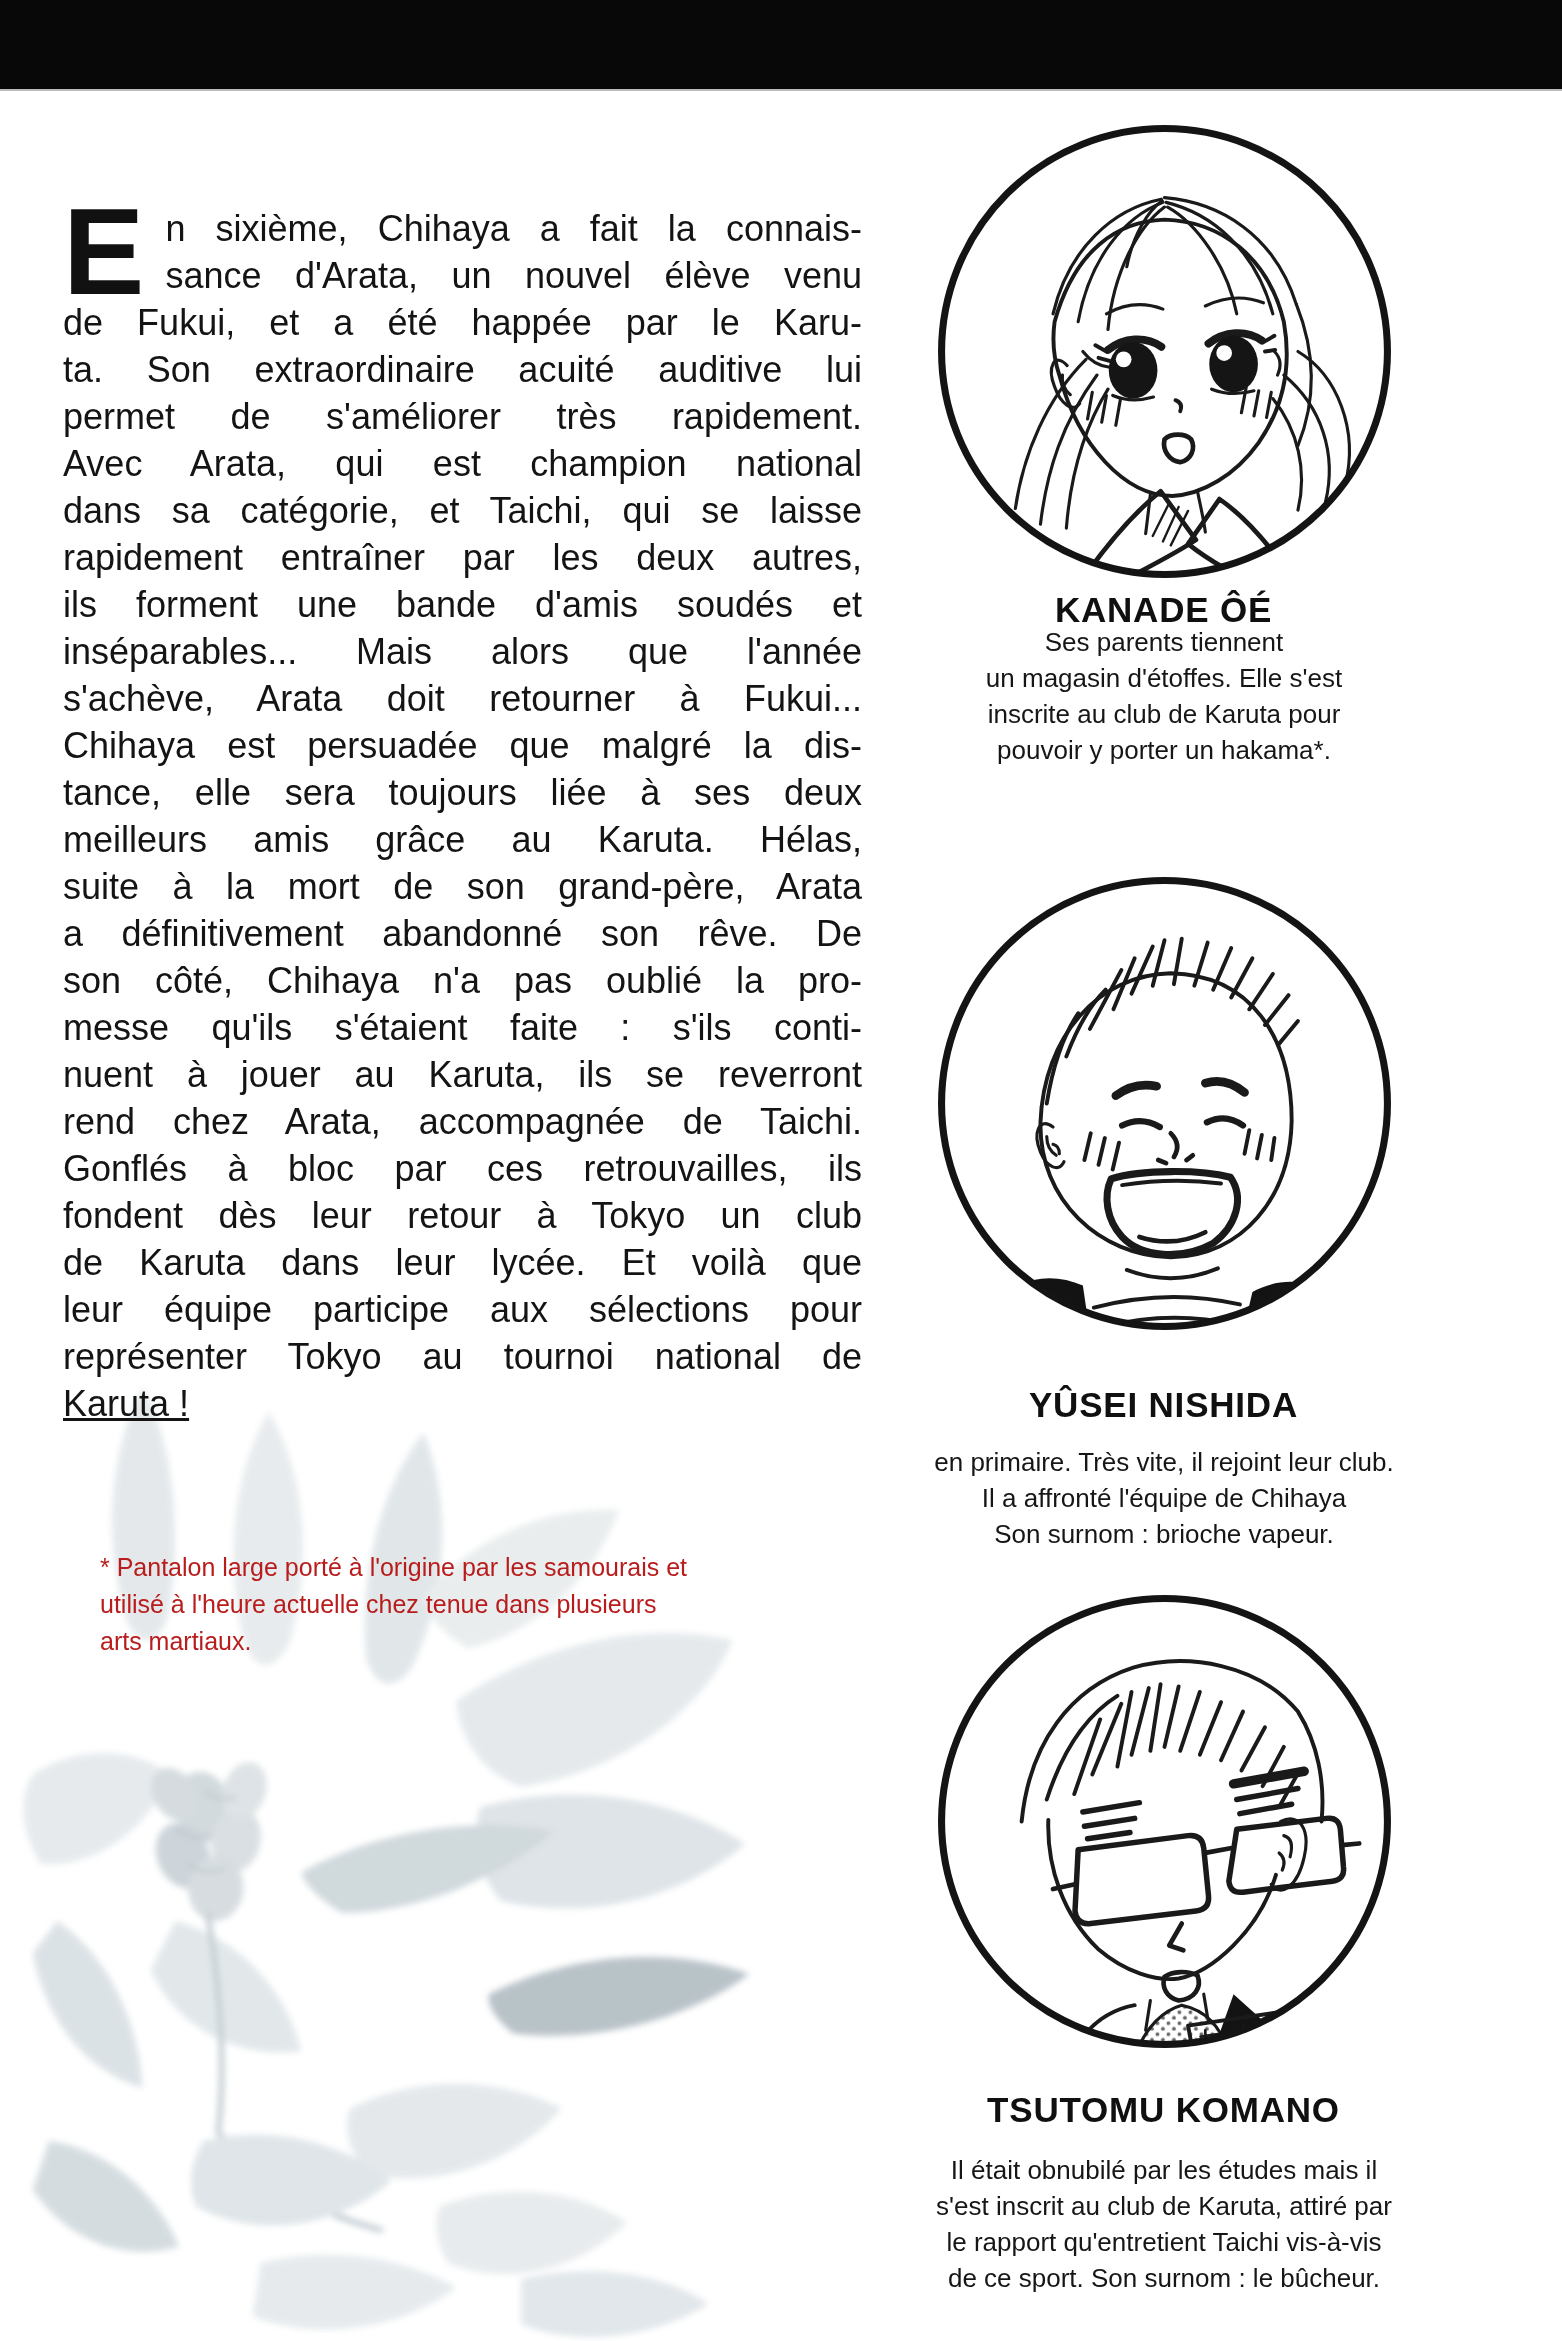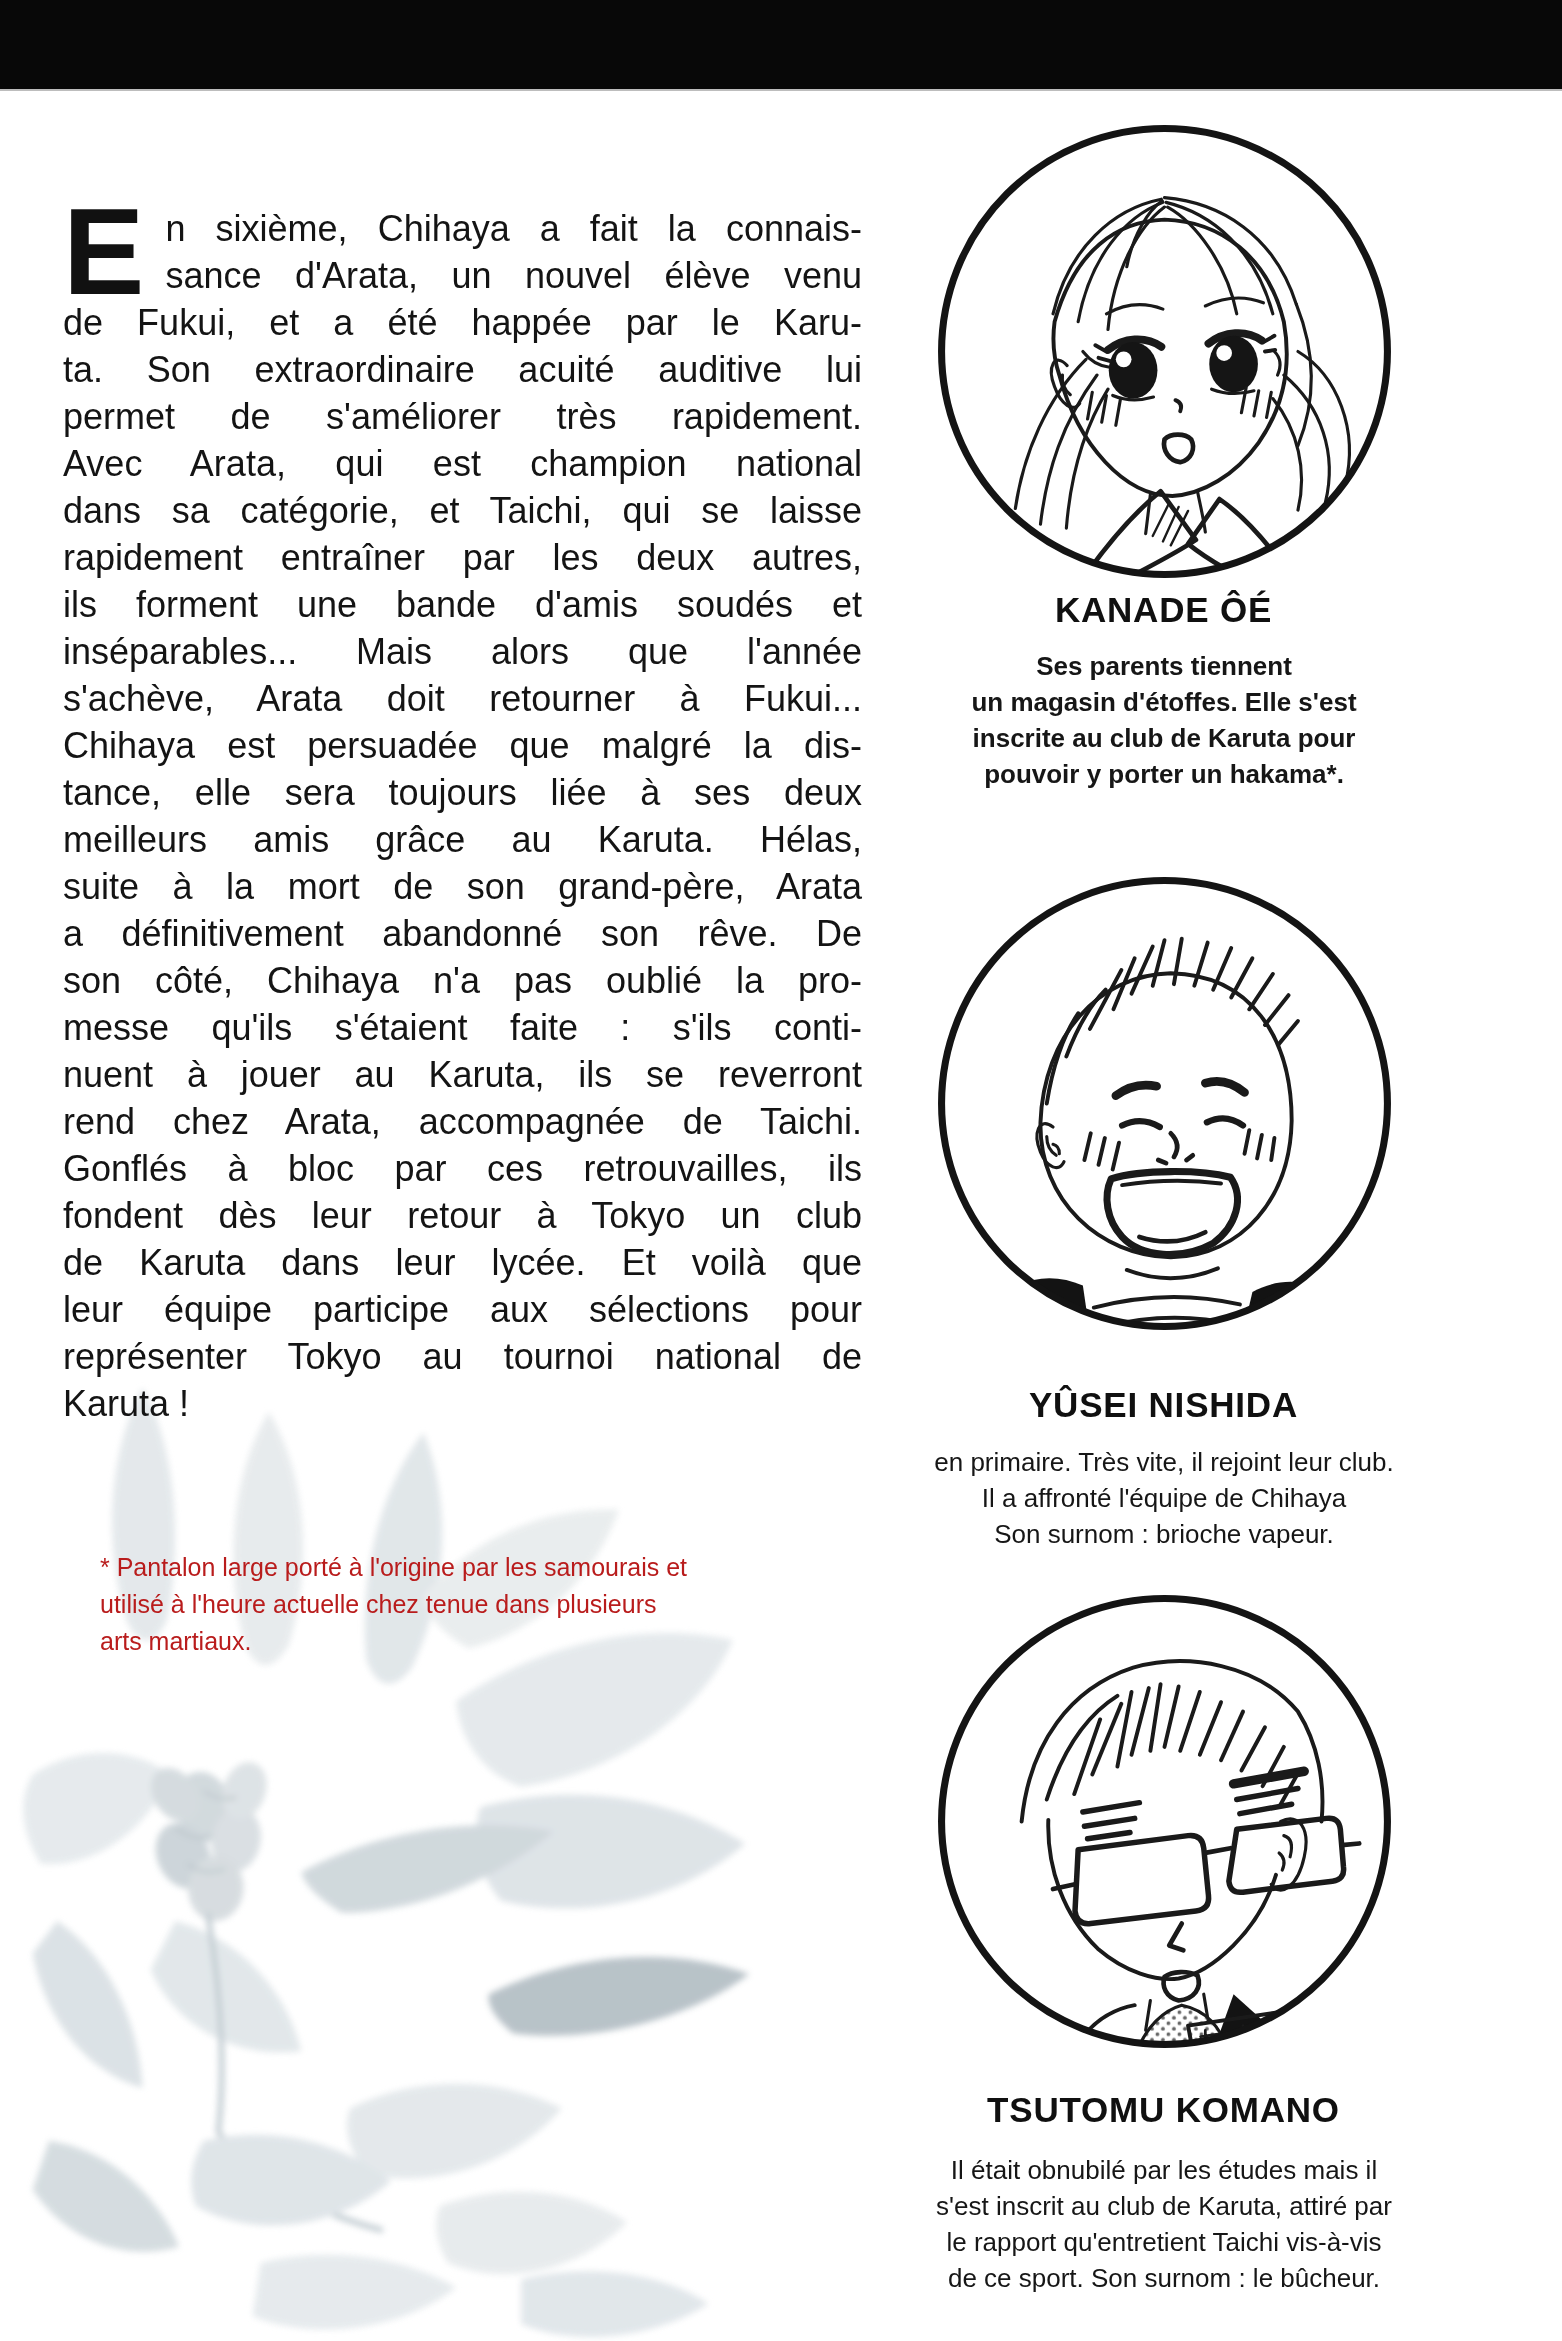--- a/index.html
+++ b/index.html
@@ -18,21 +18,21 @@
   .synopsis {
     position:absolute; left:63px; top:205px; width:799px; z-index:2;
     font-size:36px; line-height:47px; color:#141414;
   }
   .dropcap {
     float:left; width:83px; height:94px; margin-right:19.5px;
     display:flex; align-items:center; justify-content:flex-start;
     font-size:122px; font-weight:bold; line-height:1; color:#111;
   }
   .syn-line { text-align:justify; text-align-last:justify; white-space:nowrap; }
-  .syn-last { text-align:center; text-align-last:left; }
+  .syn-last { text-align:center; text-align-last:left;text-decoration:underline; }
 
   .footnote {
     position:absolute; left:100px; top:1549px; width:676px; z-index:2;
     font-size:25px; line-height:37px; color:#b91c1c;
   }
 
   .portrait { position:absolute; width:471px; height:471px; z-index:2; }
   .p0 { left:929px; top:116px; }
   .p1 { left:929px; top:868px; }
   .p2 { left:929px; top:1586px; }
@@ -41,21 +41,21 @@
     position:absolute; left:895px; width:537px; z-index:2;
     text-align:center; font-size:35px; font-weight:bold; letter-spacing:0.8px; color:#101010;
     line-height:57px;
   }
   .n0 { top:581px; } .n1 { top:1376px; } .n2 { top:2081px; }
 
   .char-desc {
     position:absolute; left:863px; width:602px; z-index:2;
     text-align:center; font-size:26px; line-height:36px; color:#161616;
   }
-  .d0 { top:648px;font-weight:bold; } .d1 { top:1444px; } .d2 { top:2152px; }
+  .d0 { top:624px; } .d1 { top:1444px; } .d2 { top:2152px; }
 
   svg .ln { fill:none; stroke:#1a1a1a; stroke-linecap:round; stroke-linejoin:round; }
 </style>
 </head>
 <body>
 
 <div class="page">
 
   <div class="topbar"></div>
 

